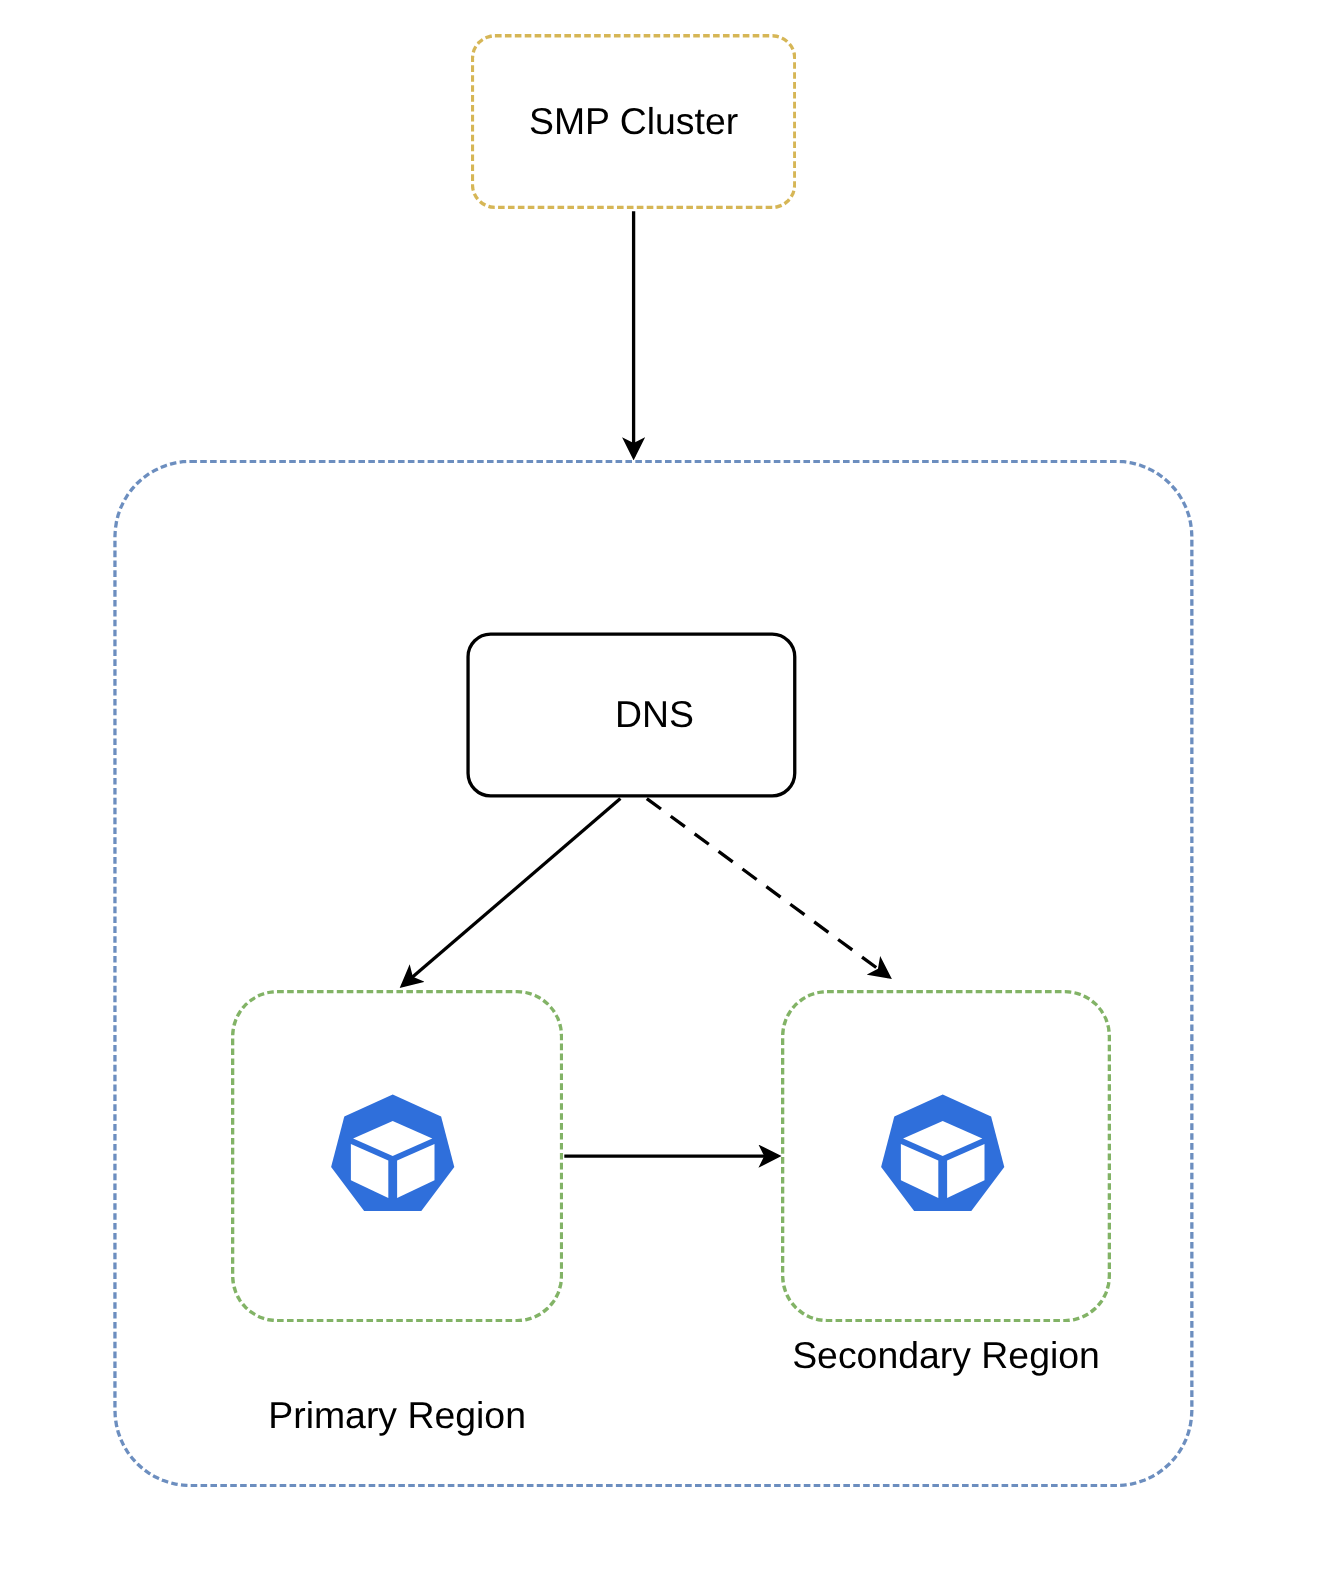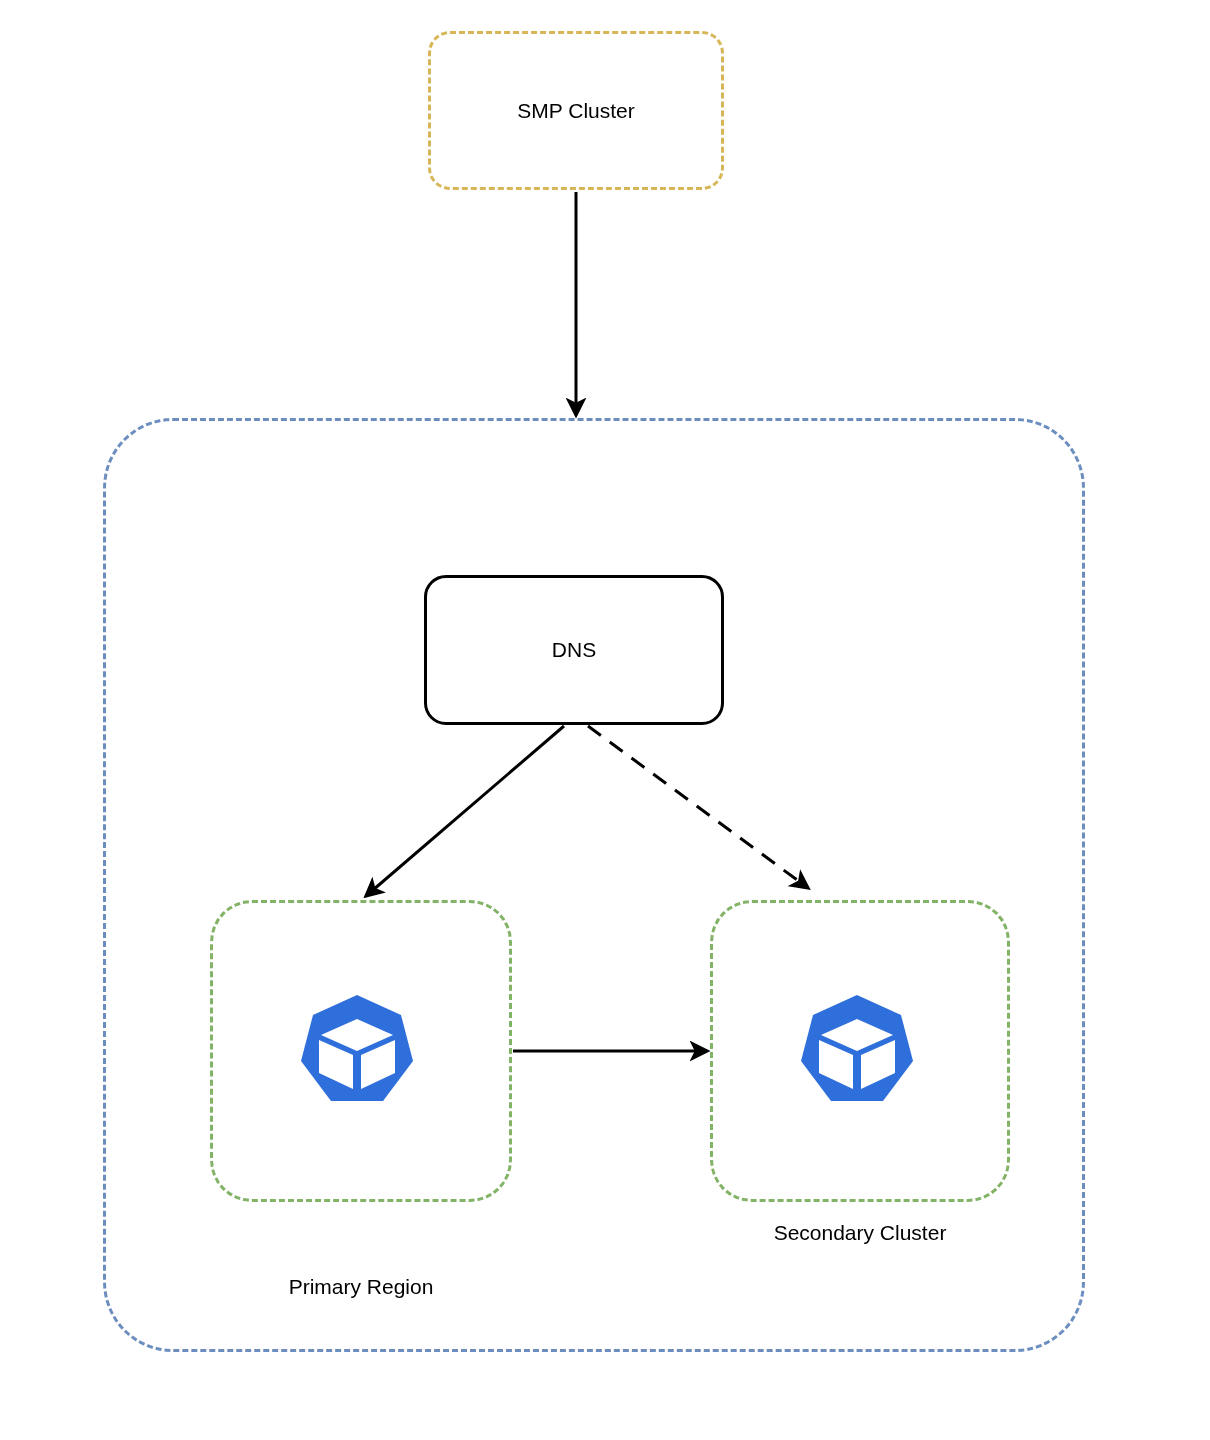--- a/index.html
+++ b/index.html
@@ -18,21 +18,21 @@
     position: absolute;
     inset: 0;
     width: 1210px;
     height: 1440px;
   }
   .node-label {
     position: absolute;
     text-align: center;
     color: #000000;
     font-family: "Liberation Sans", sans-serif;
-    font-size: 21px;
+    font-size: 34px;
     line-height: 30px;
     white-space: nowrap;
     user-select: none;
   }
   
   .box-smp {
     position: absolute;
     left: 428px;
     top: 31px;
     width: 296px;
@@ -68,20 +68,21 @@
     height: 150px;
     border: 3px solid #000000;
     border-radius: 22px;
     box-sizing: border-box;
     background: #ffffff;
   }
   .label-dns {
     left: 424px;
     top: 635px;
     width: 300px;
+    padding-left: 21px;
   }
   
   .box-region {
     position: absolute;
     border: 3px dashed #82b366;
     border-radius: 42px;
     box-sizing: border-box;
     background: transparent;
   }
   .box-region-primary {
@@ -151,13 +152,13 @@
 </svg>
 <div class="node-label label-region-primary">Primary Region</div>
 
 <div class="box-region box-region-secondary"></div>
 <svg class="k8s-logo k8s-secondary" viewBox="0 0 120 120" xmlns="http://www.w3.org/2000/svg">
   <path d="M60 4 L104 24 L116 70 L86 110 L34 110 L4 70 L16 24 Z" fill="#2f6fdb"></path>
   <path d="M60 28 L96 44 L60 60 L24 44 Z" fill="#ffffff"></path>
   <path d="M22 49 L56 64 L56 98 L22 82 Z" fill="#ffffff"></path>
   <path d="M98 49 L64 64 L64 98 L98 82 Z" fill="#ffffff"></path>
 </svg>
-<div class="node-label label-region-secondary">Secondary Cluster</div>
+<div class="node-label label-region-secondary">Secondary Region</div>
 
 </body></html>

